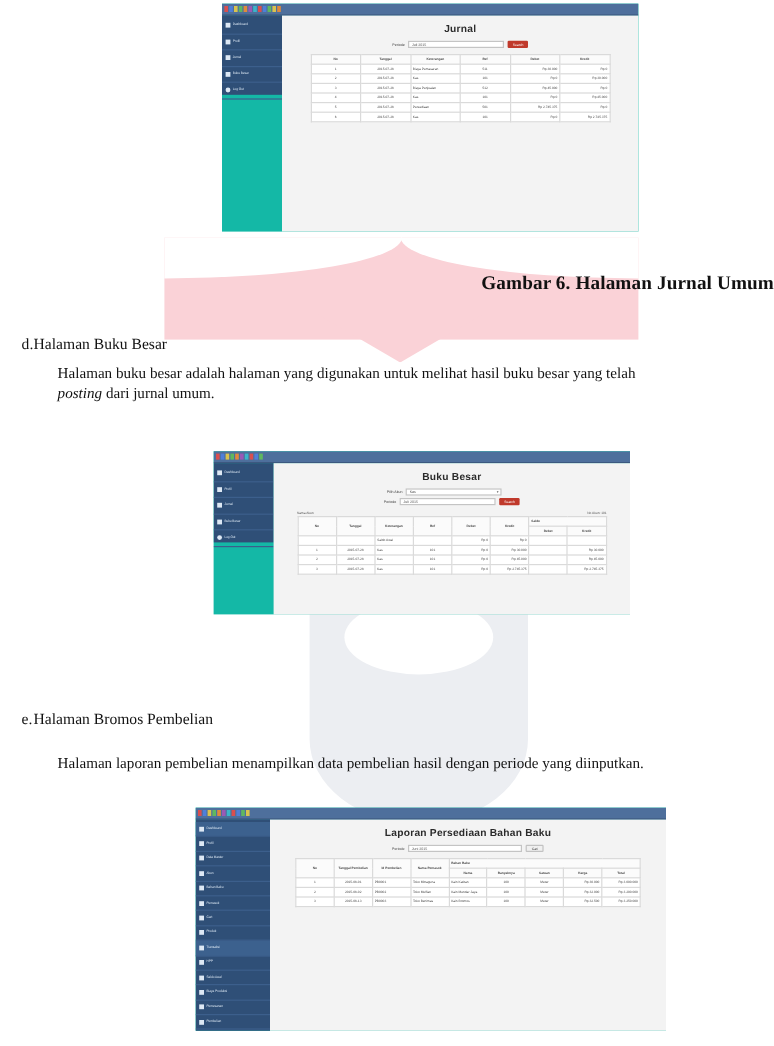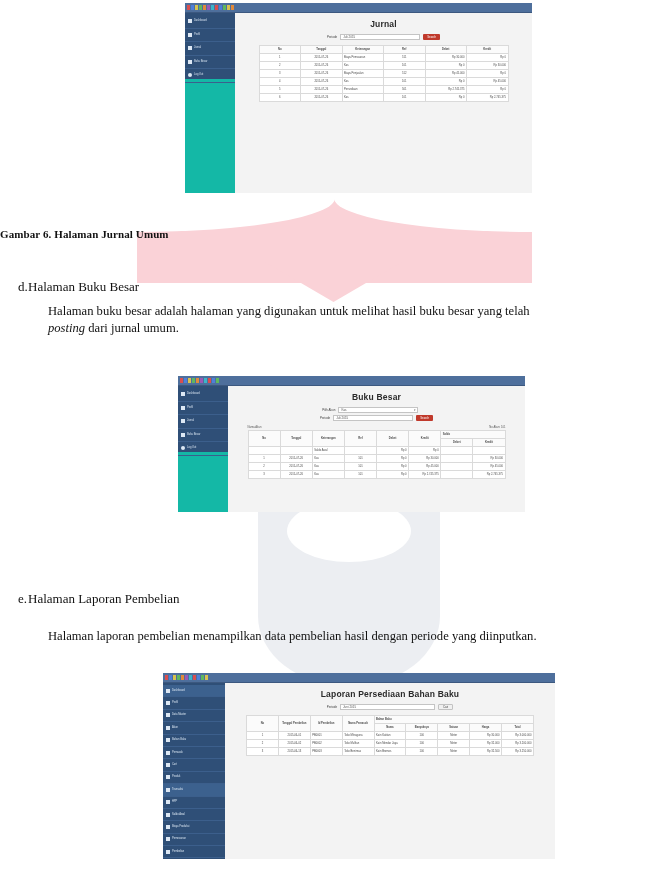--- a/index.html
+++ b/index.html
@@ -80,23 +80,23 @@
 
   
   .doc {
     position: absolute;
     inset: 0;
     z-index: 2;
   }
   .caption {
     position: absolute;
     width: 100%;
-    text-align: left;
+    text-align: right;
     font-weight: bold;
-    font-size: 11px;
+    font-size: 16px;
     letter-spacing: .1px;
   }
   .list-item {
     position: absolute;
     font-size: 13px;
     display: flex;
   }
   .list-item .marker {
     width: 28px;
     flex: none;
@@ -637,17 +637,17 @@
   </div>
 
   <div class="para" style="top:303px; left:48px; width:615px;">
     <span>Halaman buku besar adalah halaman yang digunakan untuk melihat hasil buku besar yang telah</span><br>
     <i>posting</i><span> dari jurnal umum.</span>
   </div>
 
 
   <div class="list-item" style="top:591px; left:0;">
     <span class="marker">e.</span>
-    <span>Halaman Laporan Pembelian</span>
+    <span>Halaman Bromos Pembelian</span>
   </div>
 
   <div class="para" style="top:628px; left:48px; width:595px;">Halaman laporan pembelian menampilkan data pembelian hasil dengan periode yang diinputkan.</div>
 </div>
 
 </body></html>

